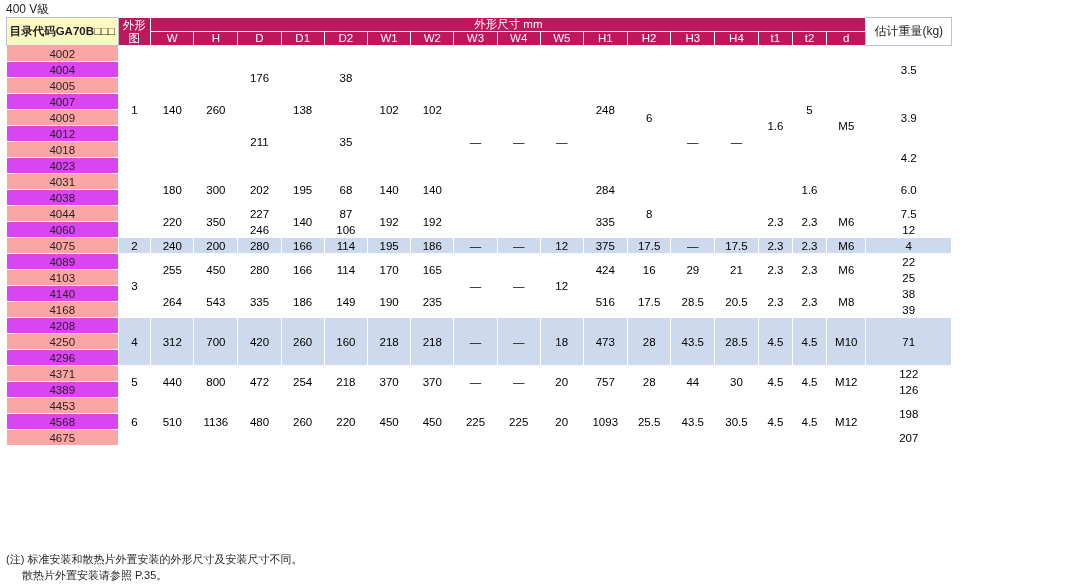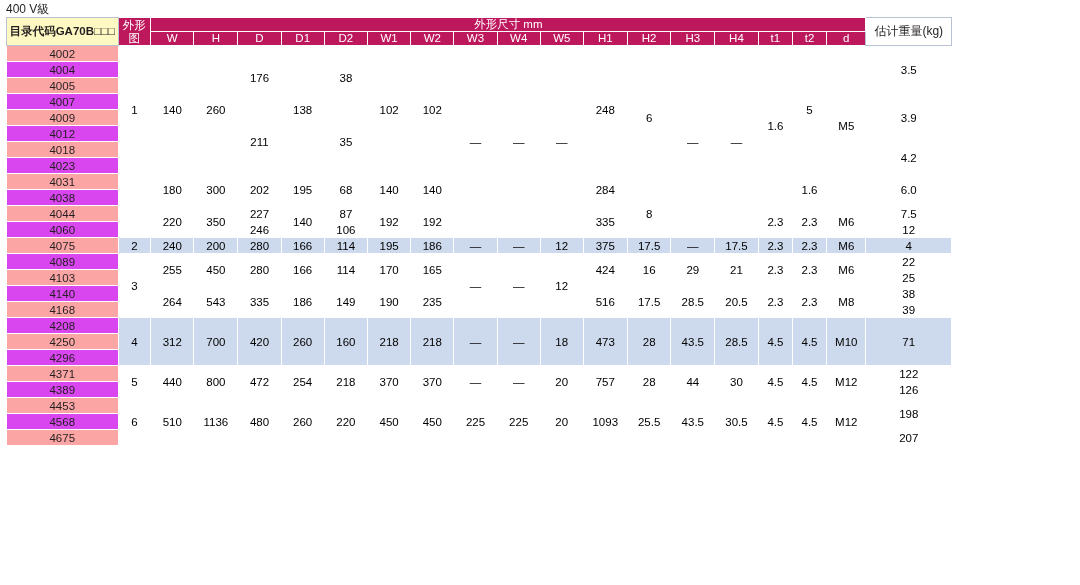--- a/index.html
+++ b/index.html
@@ -342,14 +342,18 @@
         <td class="code alt">4568</td>
       </tr>
 
       <tr>
         <td class="code">4675</td>
         <td class="cell">207</td>
       </tr>
     </tbody>
   </table>
 
+  <div class="note">
+    <div>(注) 标准安装和散热片外置安装的外形尺寸及安装尺寸不同。</div>
+    <div>散热片外置安装请参照 P.35。</div>
+  </div>
 
 </div>
 
 </body></html>

